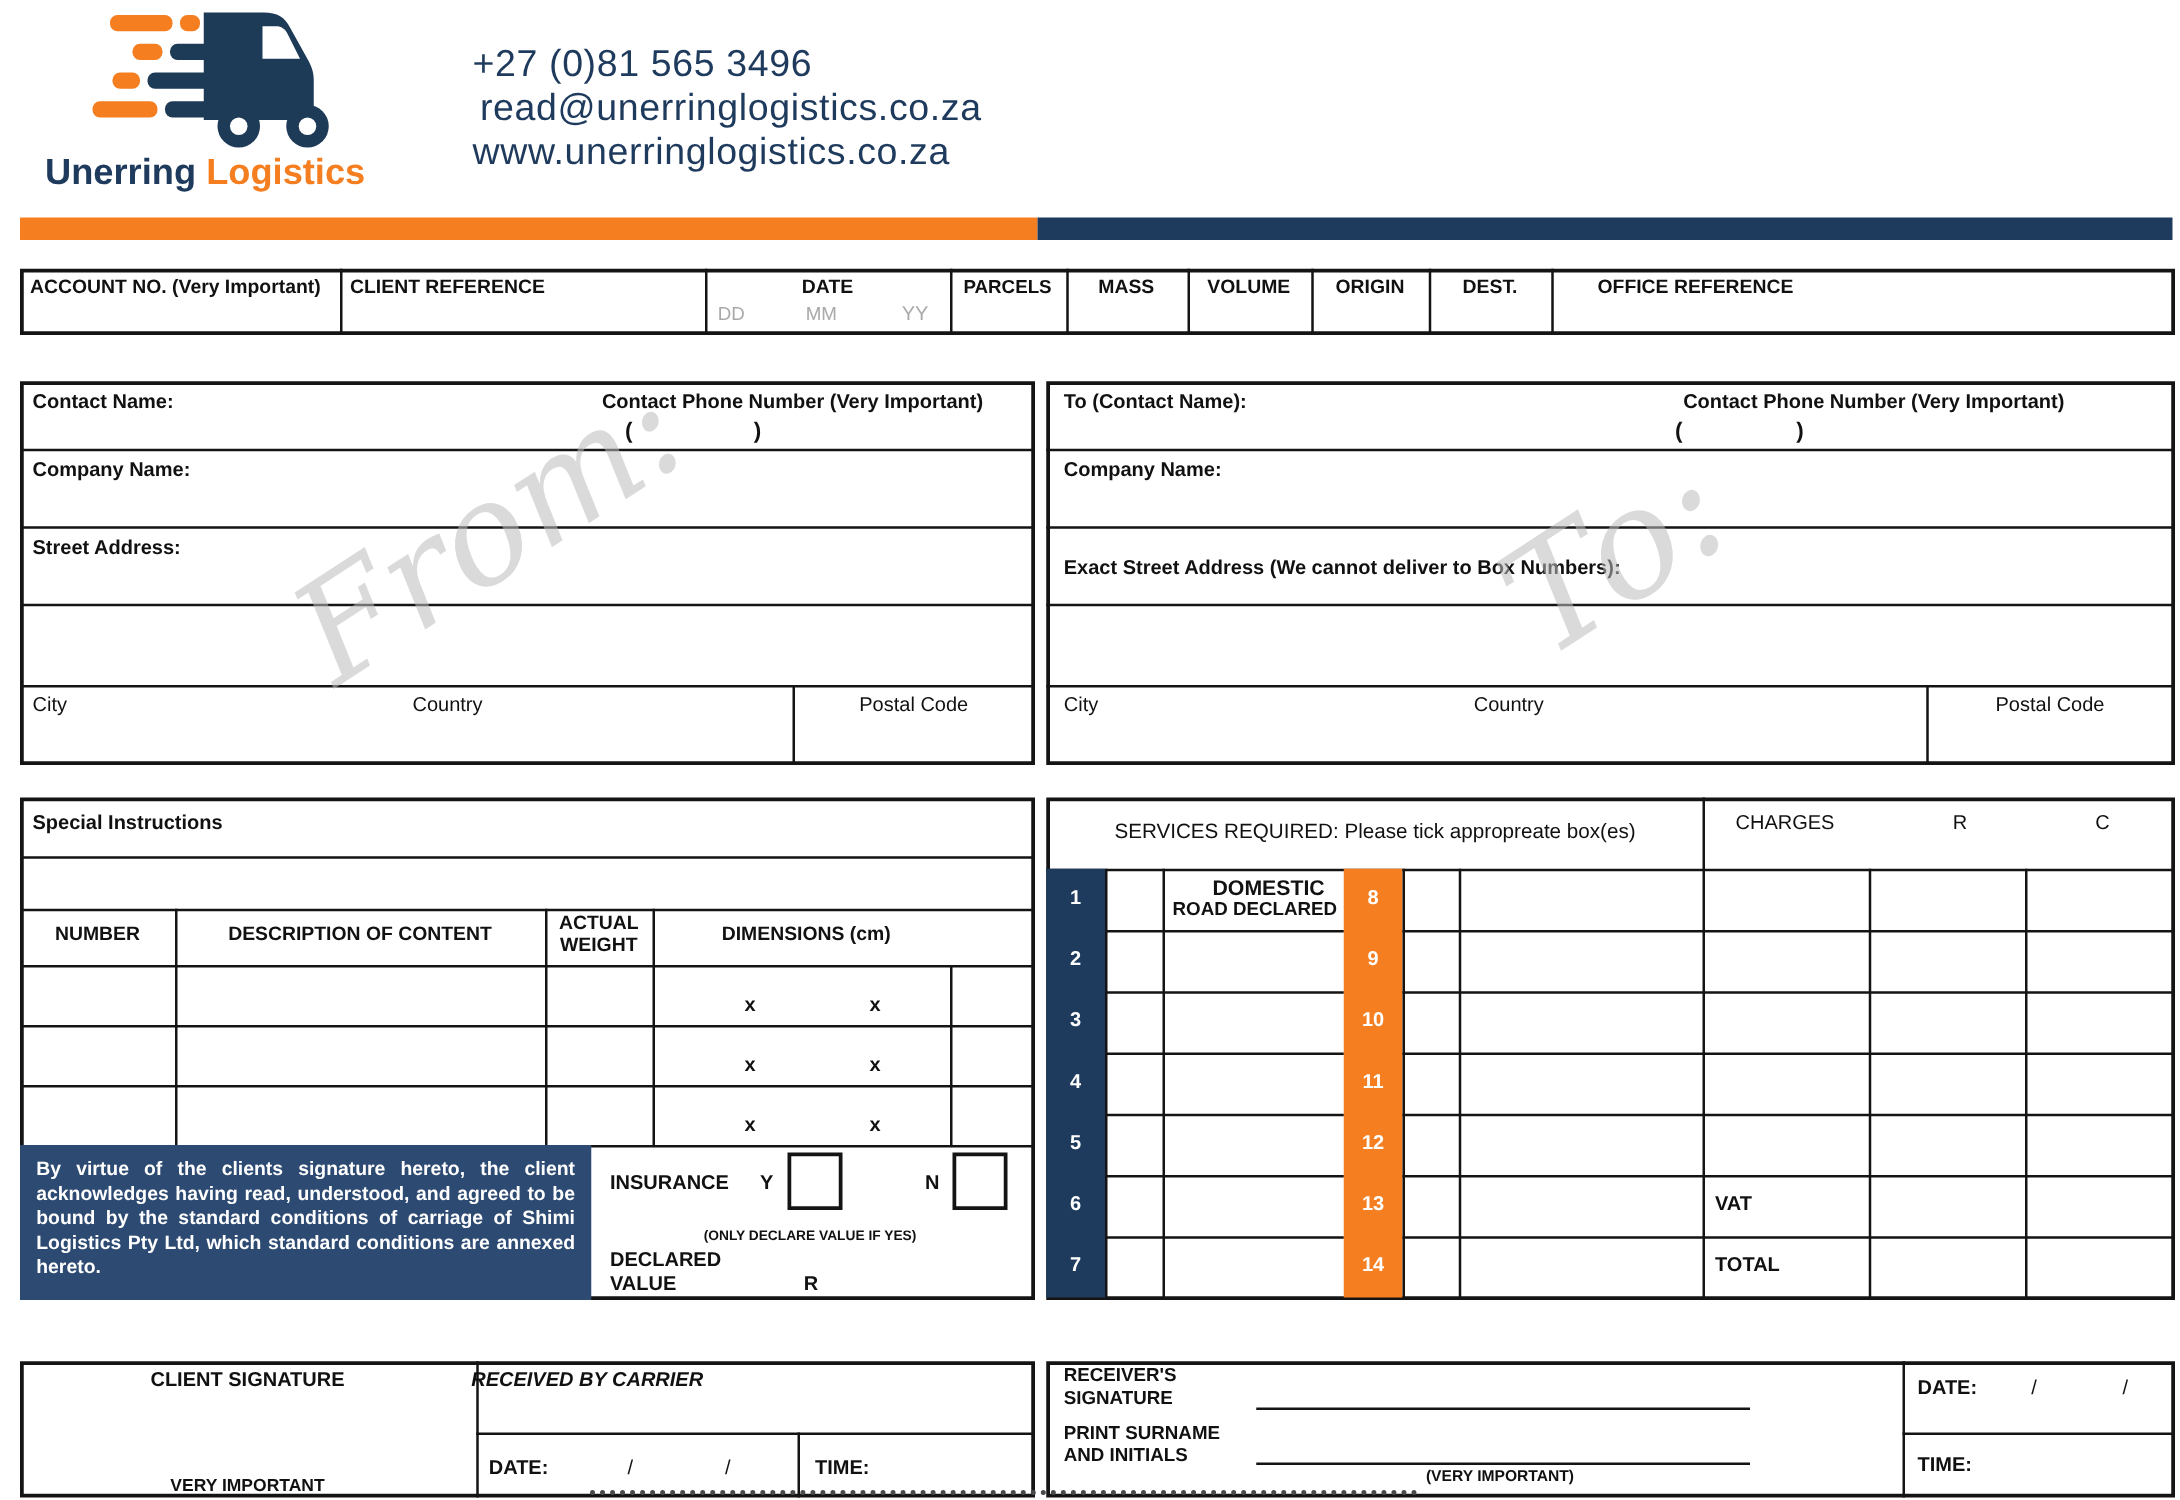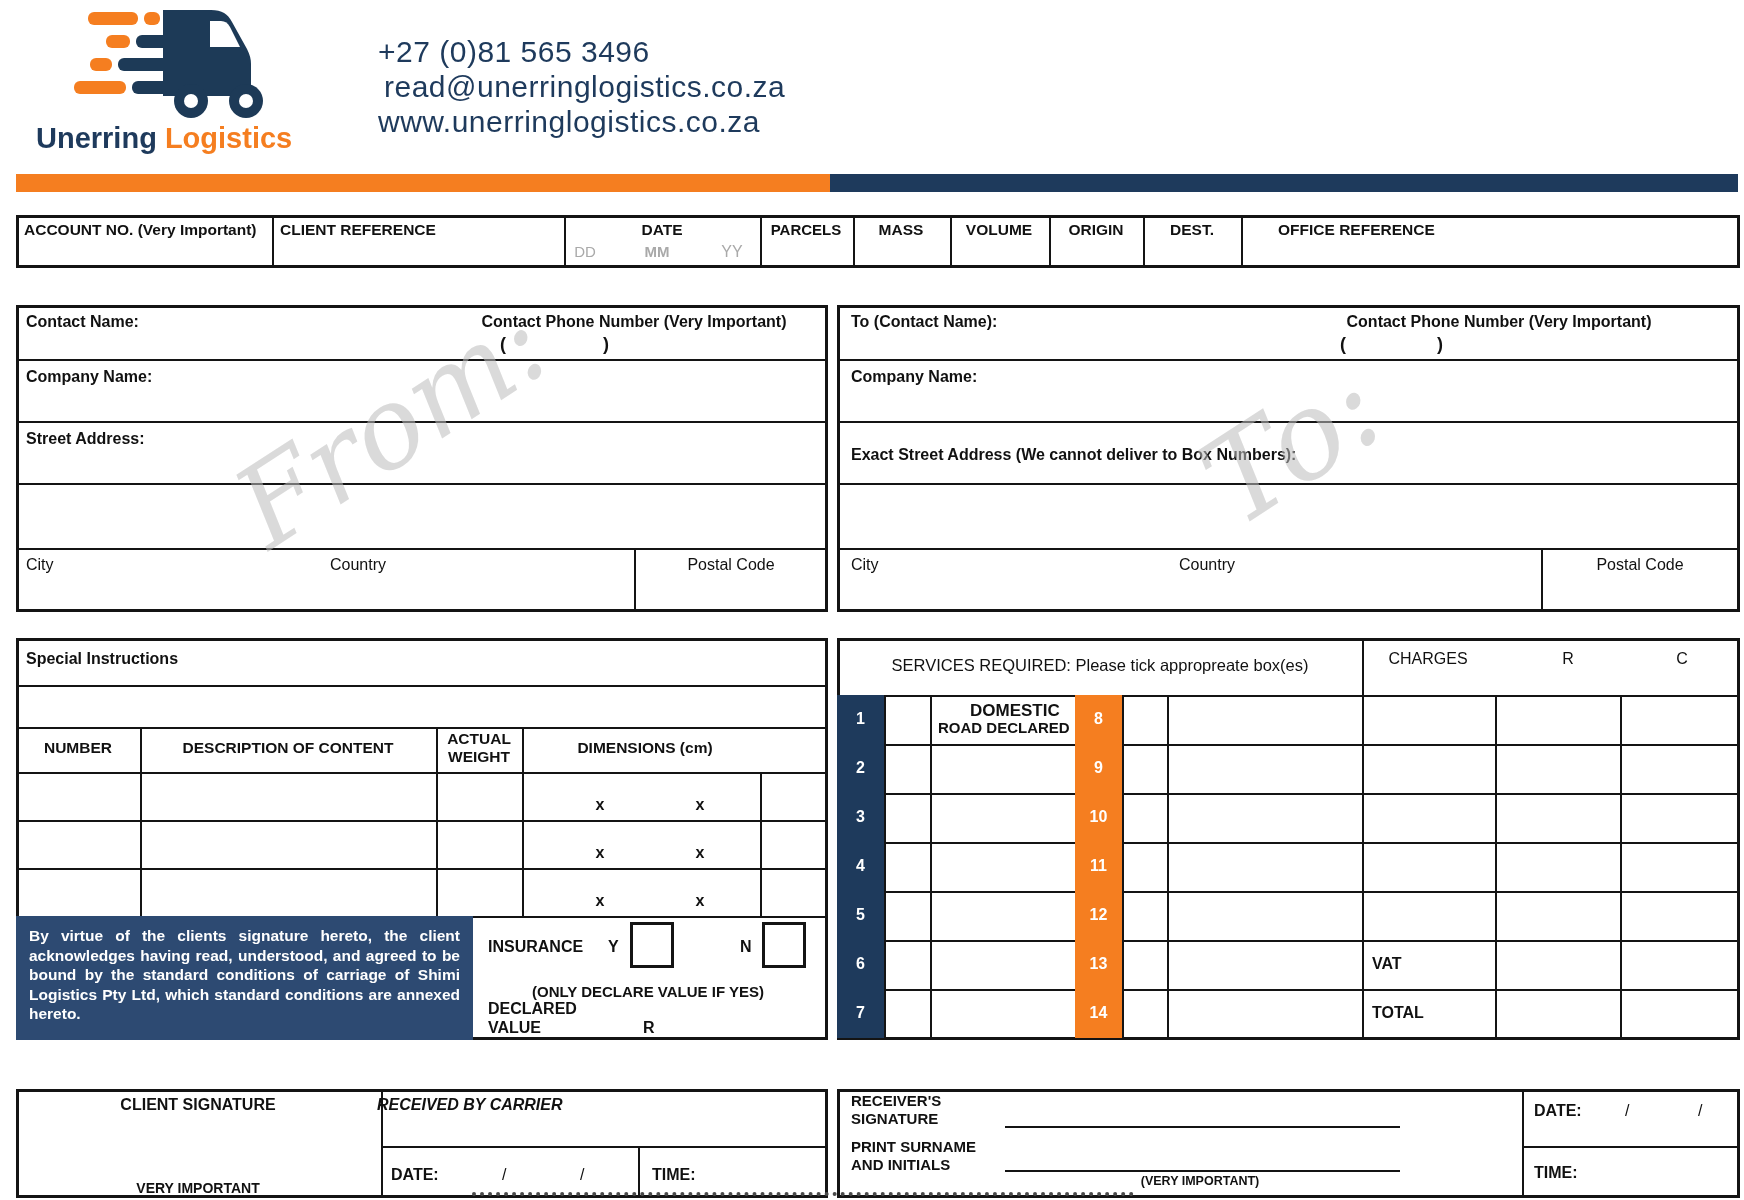--- a/index.html
+++ b/index.html
@@ -72,21 +72,21 @@
   <div class="vl" style="left:853px;top:215px;height:53px;"></div>
   <div class="vl" style="left:950px;top:215px;height:53px;"></div>
   <div class="vl" style="left:1049px;top:215px;height:53px;"></div>
   <div class="vl" style="left:1143px;top:215px;height:53px;"></div>
   <div class="vl" style="left:1241px;top:215px;height:53px;"></div>
 
   <div class="t" style="left:24px;top:221px;font-size:15.5px;">ACCOUNT NO. (Very Important)</div>
   <div class="t" style="left:280px;top:221px;font-size:15.5px;">CLIENT REFERENCE</div>
   <div class="t tc" style="left:662px;top:221px;font-size:15.5px;">DATE</div>
   <div class="t tc t4 hint" style="left:585px;top:243px;font-size:15px;">DD</div>
-  <div class="t tc t4 hint" style="left:657px;top:243px;font-size:15px;font-weight:bold;">MM</div>
+  <div class="t tc t4 hint" style="left:657px;top:243px;font-size:15px;">MM</div>
   <div class="t tc t4 hint" style="left:732px;top:243px;font-size:16px;">YY</div>
   <div class="t tc" style="left:806px;top:221px;font-size:15px;">PARCELS</div>
   <div class="t tc" style="left:901px;top:221px;font-size:15.5px;">MASS</div>
   <div class="t tc" style="left:999px;top:221px;font-size:15.5px;">VOLUME</div>
   <div class="t tc" style="left:1096px;top:221px;font-size:15.5px;">ORIGIN</div>
   <div class="t tc" style="left:1192px;top:221px;font-size:15.5px;">DEST.</div>
   <div class="t" style="left:1278px;top:221px;font-size:15.5px;">OFFICE REFERENCE</div>
 
   <div class="fld" style="left:18px;top:240px;width:250px;height:26px;"></div>
   <div class="fld" style="left:274px;top:240px;width:286px;height:26px;"></div>
@@ -184,21 +184,21 @@
   <div class="fld" style="left:18px;top:822px;width:808px;height:44px;"></div>
   <div class="fld" style="left:18px;top:870px;width:808px;height:44px;"></div>
 
   <div class="terms">By virtue of the clients signature hereto, the client acknowledges having read, understood, and agreed to be bound by the standard conditions of carriage of Shimi Logistics Pty Ltd, which standard conditions are annexed hereto.</div>
 
   <div class="t" style="left:488px;top:938px;">INSURANCE</div>
   <div class="t" style="left:608px;top:938px;">Y</div>
   <div class="cbx" style="left:630px;top:922px;width:44px;height:46px;"></div>
   <div class="t" style="left:740px;top:938px;">N</div>
   <div class="cbx" style="left:762px;top:922px;width:44px;height:46px;"></div>
-  <div class="t tc" style="left:648px;top:983px;font-size:15px;">(ONLY DECLARE VALUE IF YES)</div>
+  <div class="t tc" style="left:648px;top:983px;font-size:11px;">(ONLY DECLARE VALUE IF YES)</div>
   <div class="t" style="left:488px;top:1000px;">DECLARED</div>
   <div class="t" style="left:488px;top:1019px;">VALUE</div>
   <div class="t" style="left:643px;top:1019px;">R</div>
   <div class="fld" style="left:665px;top:1010px;width:155px;height:26px;"></div>
 
   <div class="bx" style="left:837px;top:638px;width:903px;height:402px;"></div>
   <div class="hl" style="left:837px;top:695px;width:903px;"></div>
   <div class="vl" style="left:1362px;top:638px;height:402px;"></div>
 
   <div class="t tc t4" style="left:1100px;top:656px;font-size:16.5px;">SERVICES REQUIRED: Please tick appropreate box(es)</div>

